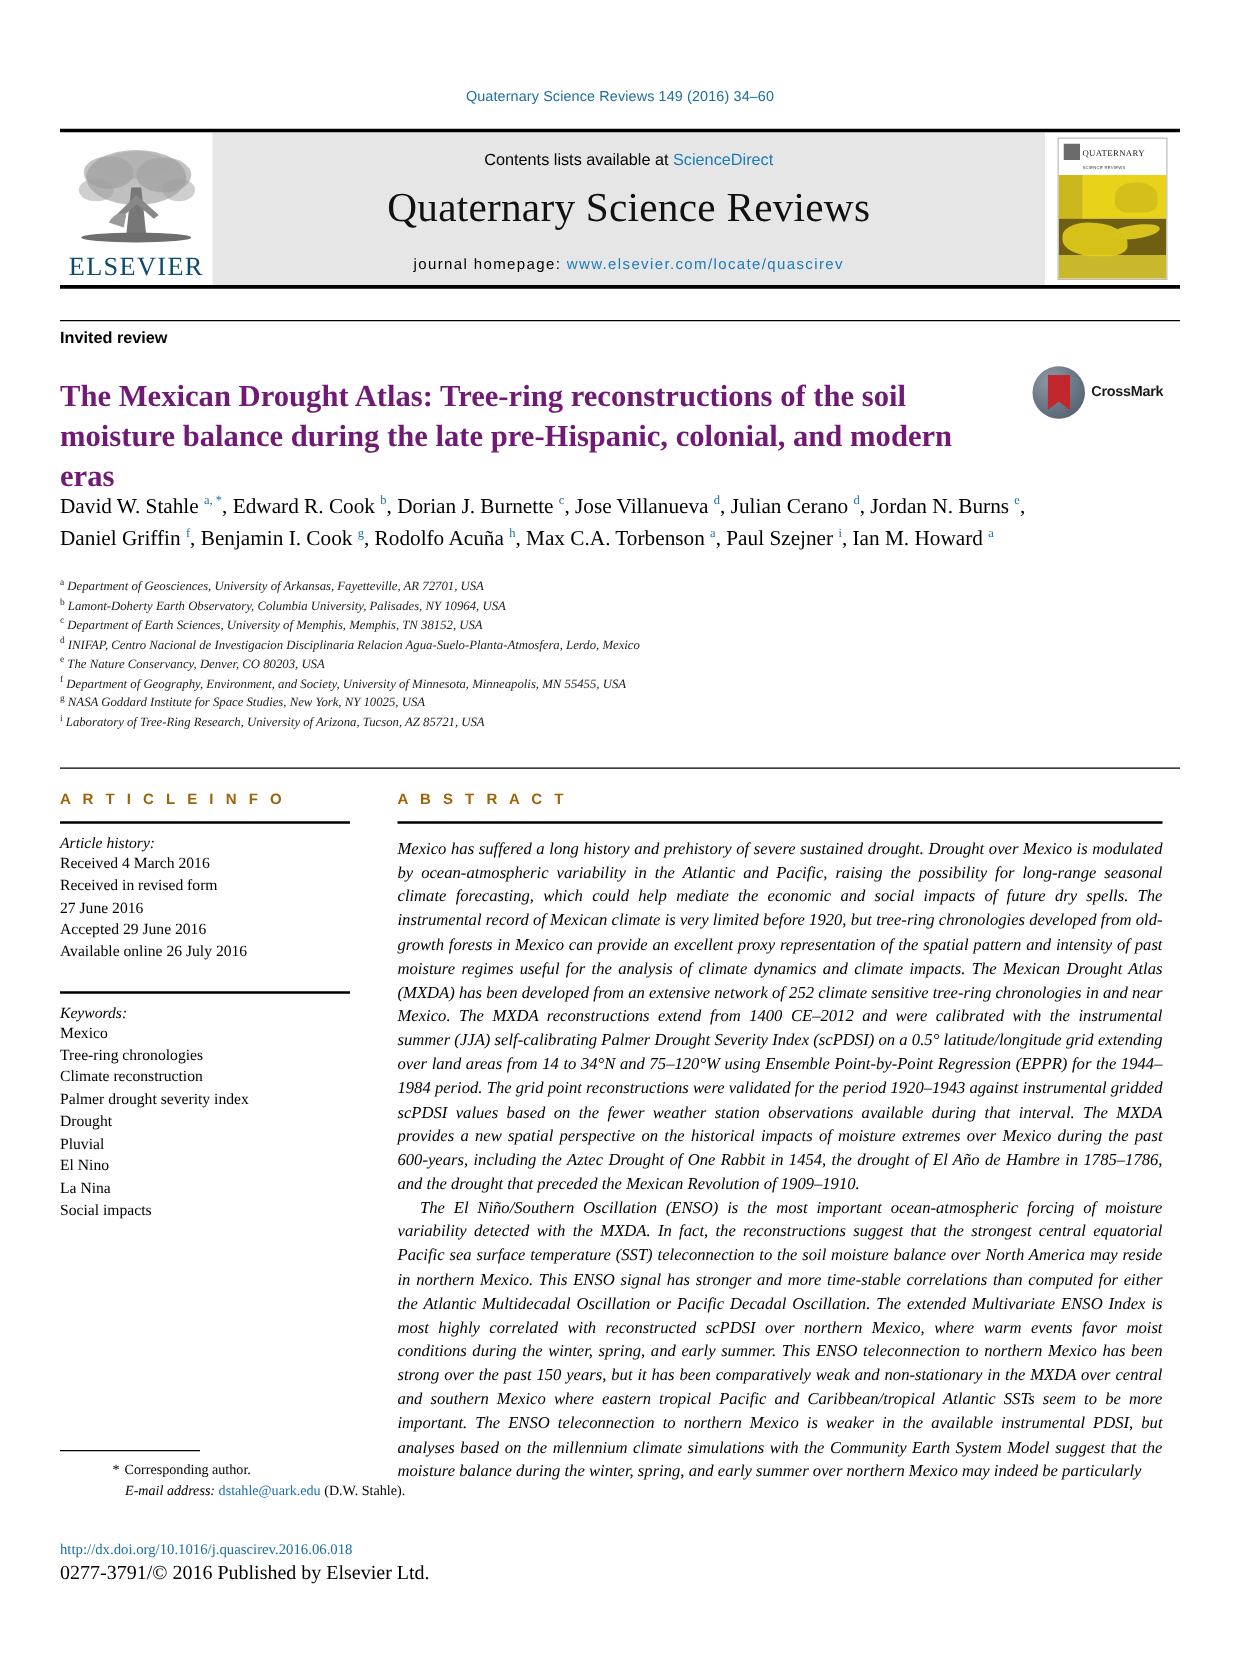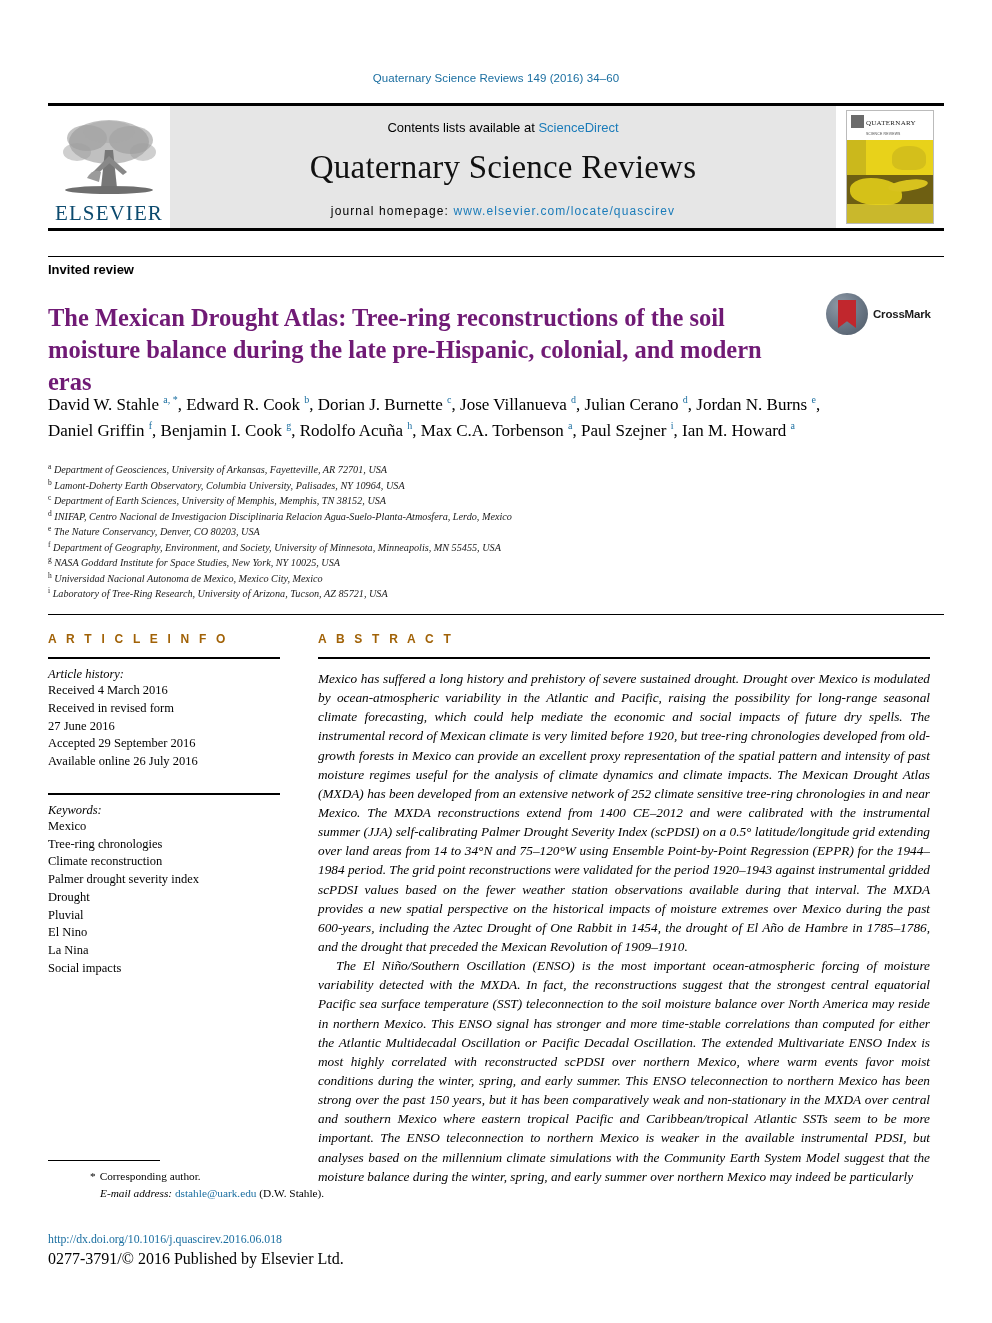--- a/index.html
+++ b/index.html
@@ -402,35 +402,34 @@
   <div class="authors"><span>David W. Stahle </span><sup>a, *</sup>, <span>Edward R. Cook </span><sup>b</sup>, <span>Dorian J. Burnette </span><sup>c</sup>, <span>Jose Villanueva </span><sup>d</sup>, <span>Julian Cerano </span><sup>d</sup>, <span>Jordan N. Burns </span><sup>e</sup>, <span>Daniel Griffin </span><sup>f</sup>, <span>Benjamin I. Cook </span><sup>g</sup>, <span>Rodolfo Acuña </span><sup>h</sup>, <span>Max C.A. Torbenson </span><sup>a</sup>, <span>Paul Szejner </span><sup>i</sup>, <span>Ian M. Howard </span><sup>a</sup></div>
 
   <div class="affiliations">
       <div><sup>a</sup><span> Department of Geosciences, University of Arkansas, Fayetteville, AR 72701, USA</span></div>
       <div><sup>b</sup><span> Lamont-Doherty Earth Observatory, Columbia University, Palisades, NY 10964, USA</span></div>
       <div><sup>c</sup><span> Department of Earth Sciences, University of Memphis, Memphis, TN 38152, USA</span></div>
       <div><sup>d</sup><span> INIFAP, Centro Nacional de Investigacion Disciplinaria Relacion Agua-Suelo-Planta-Atmosfera, Lerdo, Mexico</span></div>
       <div><sup>e</sup><span> The Nature Conservancy, Denver, CO 80203, USA</span></div>
       <div><sup>f</sup><span> Department of Geography, Environment, and Society, University of Minnesota, Minneapolis, MN 55455, USA</span></div>
       <div><sup>g</sup><span> NASA Goddard Institute for Space Studies, New York, NY 10025, USA</span></div>
-      <div><sup>h</sup><span> Universidad Nacional Autonoma de Mexico, Mexico City, Mexico</span></div>
       <div><sup>i</sup><span> Laboratory of Tree-Ring Research, University of Arizona, Tucson, AZ 85721, USA</span></div>
     </div>
 
   <div class="sec-rule-top"></div>
 
   <div class="col-left">
     <div class="sec-head">A R T I C L E  I N F O</div>
     <div class="sec-line"></div>
     <div class="hist-title">Article history:</div>
     <div class="hist-list">
         <div>Received 4 March 2016</div>
         <div>Received in revised form</div>
         <div>27 June 2016</div>
-        <div>Accepted 29 September 2016</div>
+        <div>Accepted 29 June 2016</div>
         <div>Available online 26 July 2016</div>
       </div>
     <div class="kw-divider"></div>
     <div class="kw-title">Keywords:</div>
     <div class="kw-list">
         <div>Mexico</div>
         <div>Tree-ring chronologies</div>
         <div>Climate reconstruction</div>
         <div>Palmer drought severity index</div>
         <div>Drought</div>

